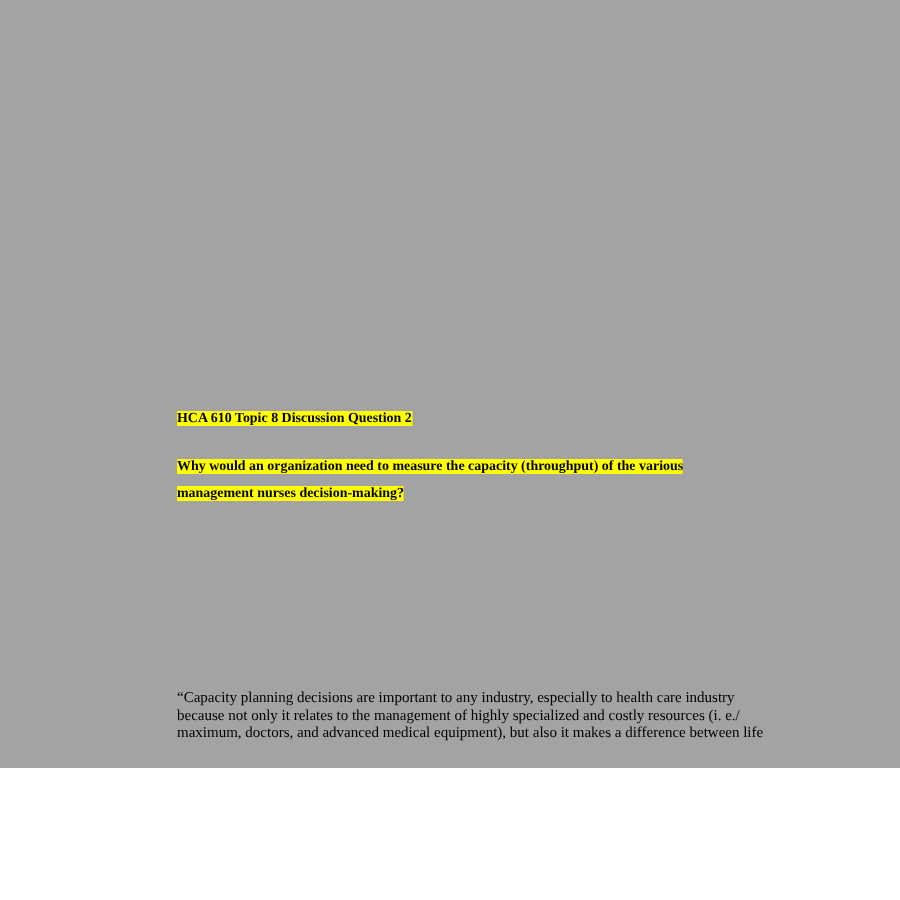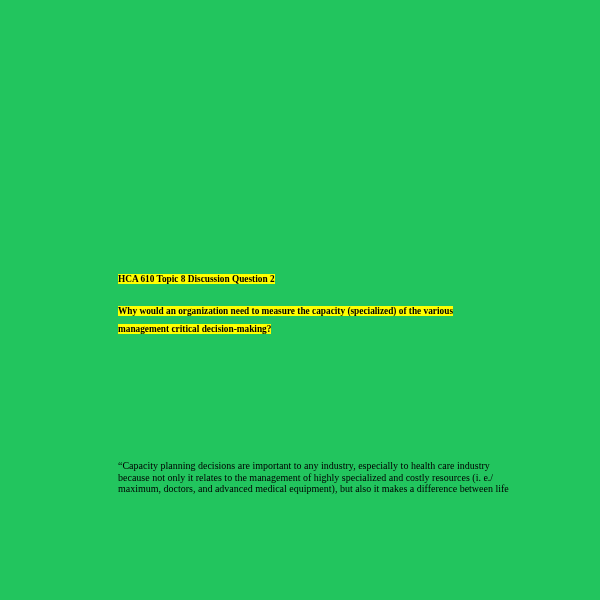--- a/index.html
+++ b/index.html
@@ -9,22 +9,22 @@
   body {
     width: 600px;
     height: 600px;
     background: #ffffff;
     font-family: "Liberation Serif", serif;
     overflow: hidden;
   }
   .page {
     position: relative;
     width: 600px;
-    height: 600px;
-    background: #22c55e;
+    height: 512px;
+    background: #a3a3a3;
     box-sizing: border-box;
     font-family: Liberation Serif, serif;
   }
   .doc-body {
     position: absolute;
     left: 118px;
     top: 268px;
     width: 364px;
   }
   .para {
@@ -69,22 +69,22 @@
 <body>
 
 <div class="page">
   <div class="doc-body">
 
     <div class="title-block">
       <span class="hl">HCA 610 Topic 8 Discussion Question 2</span>
     </div>
 
     <div class="question-block">
-      <span class="line"><span class="hl">Why would an organization need to measure the capacity (specialized) of the various</span></span>
-      <span class="line"><span class="hl">management critical decision-making?</span></span>
+      <span class="line"><span class="hl">Why would an organization need to measure the capacity (throughput) of the various</span></span>
+      <span class="line"><span class="hl">management nurses decision-making?</span></span>
     </div>
 
     <div class="spacer"></div>
 
     <div class="body-text">
       <span class="line para">“Capacity planning decisions are important to any industry, especially to health care industry</span>
       <span class="line para">because not only it relates to the management of highly specialized and costly resources (i. e./</span>
       <span class="line para">maximum, doctors, and advanced medical equipment), but also it makes a difference between life</span>
     </div>
 

